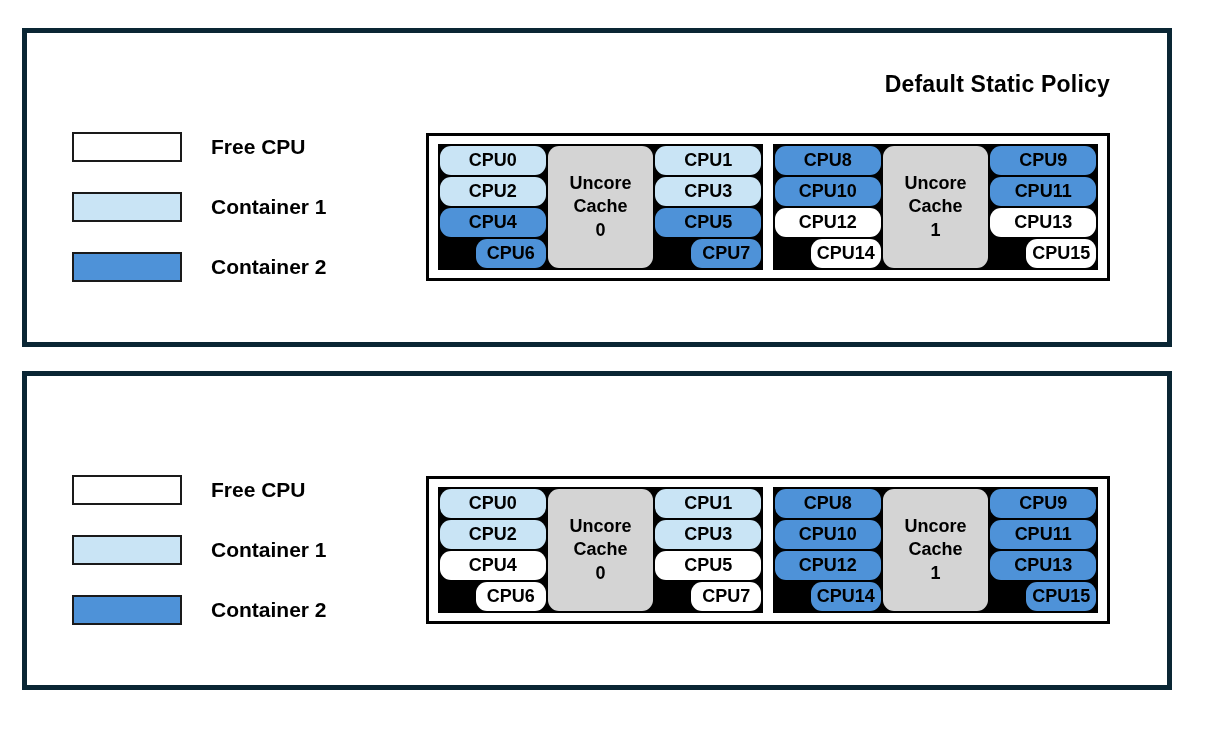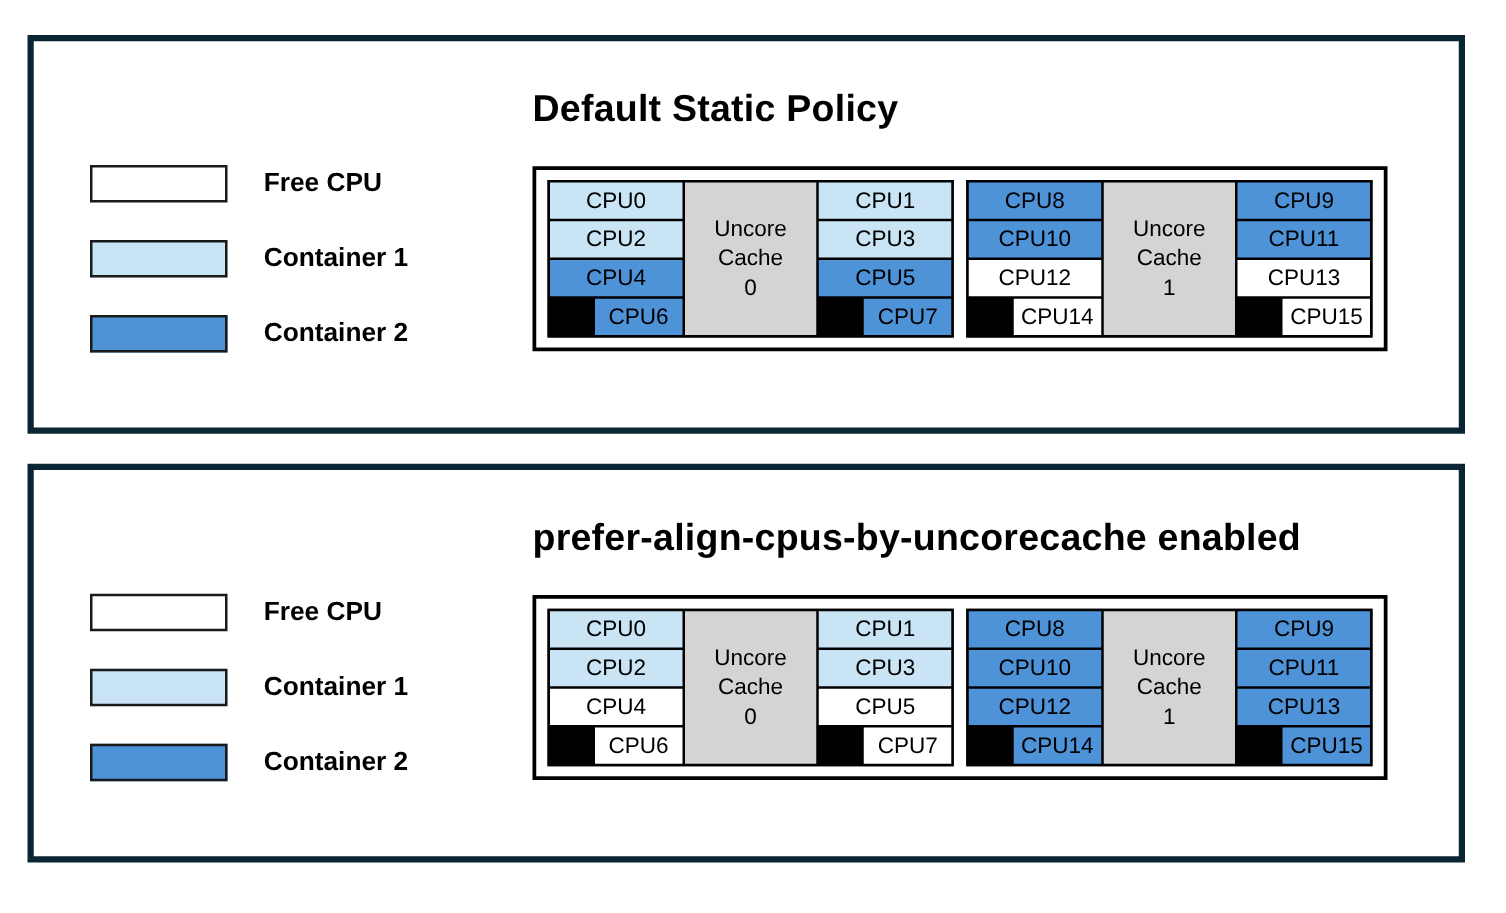--- a/index.html
+++ b/index.html
@@ -24,41 +24,41 @@
   .legend-label {
     position: absolute; left: 184px; height: 30px; line-height: 30px;
     font-weight: bold; font-size: 21px; white-space: nowrap;
   }
   .label-1 { top: 99px; }
   .label-2 { top: 159px; }
   .label-3 { top: 219px; }
 
   .panel-title {
     position: absolute; left: 399px; top: 38px; width: 684px;
-    text-align: left; font-weight: bold; font-size: 30px;
+    text-align: right; font-weight: bold; font-size: 23px;
     letter-spacing: 0.2px; white-space: nowrap;
   }
 
   .diagram {
     position: absolute; left: 399px; top: 100px; width: 684px; height: 148px;
     border: 3px solid #000; background: #fff;
     display: flex; justify-content: space-between; align-items: stretch;
     padding: 8px 9px; gap: 10px;
   }
 
   .uncore-group {
     flex: 1 1 0; display: grid;
     grid-template-columns: 1fr 1fr 1fr;
     grid-template-rows: repeat(4, 1fr);
     gap: 2px; background: #000; border: 2px solid #000;
   }
 
   .cell {
     display: flex; align-items: center; justify-content: center;
-    font-weight: normal; font-size: 18px; background: #fff;
+    font-weight: bold; font-size: 18px; background: #fff; border-radius: 11px;
   }
   .cache-cell {
     grid-column: 2; grid-row: 1 / span 4;
     white-space: pre-line; text-align: center; line-height: 1.3; font-size: 18px;
   }
   .c1 { grid-column: 1; } .c3 { grid-column: 3; }
   .r1 { grid-row: 1; } .r2 { grid-row: 2; } .r3 { grid-row: 3; } .r4 { grid-row: 4; margin-left: 36px; }
 </style>
 </head>
 <body>
@@ -108,21 +108,20 @@
 <div class="panel panel-2" style="border-color: rgb(10, 38, 52);">
   <div class="legend">
     <div class="legend-swatch swatch-1" style="background: rgb(255, 255, 255);"></div>
     <div class="legend-label label-1">Free CPU</div>
     <div class="legend-swatch swatch-2" style="background: rgb(201, 228, 245);"></div>
     <div class="legend-label label-2">Container 1</div>
     <div class="legend-swatch swatch-3" style="background: rgb(78, 146, 216);"></div>
     <div class="legend-label label-3">Container 2</div>
   </div>
 
-  <div class="panel-title">prefer-align-cpus-by-uncorecache enabled</div>
 
   <div class="diagram">
     <div class="uncore-group">
       <div class="cell cache-cell" style="background: rgb(212, 212, 212);">Uncore
 Cache
 0</div>
       <div class="cell c1 r1" style="background: rgb(201, 228, 245);">CPU0</div>
       <div class="cell c1 r2" style="background: rgb(201, 228, 245);">CPU2</div>
       <div class="cell c1 r3" style="background: rgb(255, 255, 255);">CPU4</div>
       <div class="cell c1 r4" style="background: rgb(255, 255, 255);">CPU6</div>

